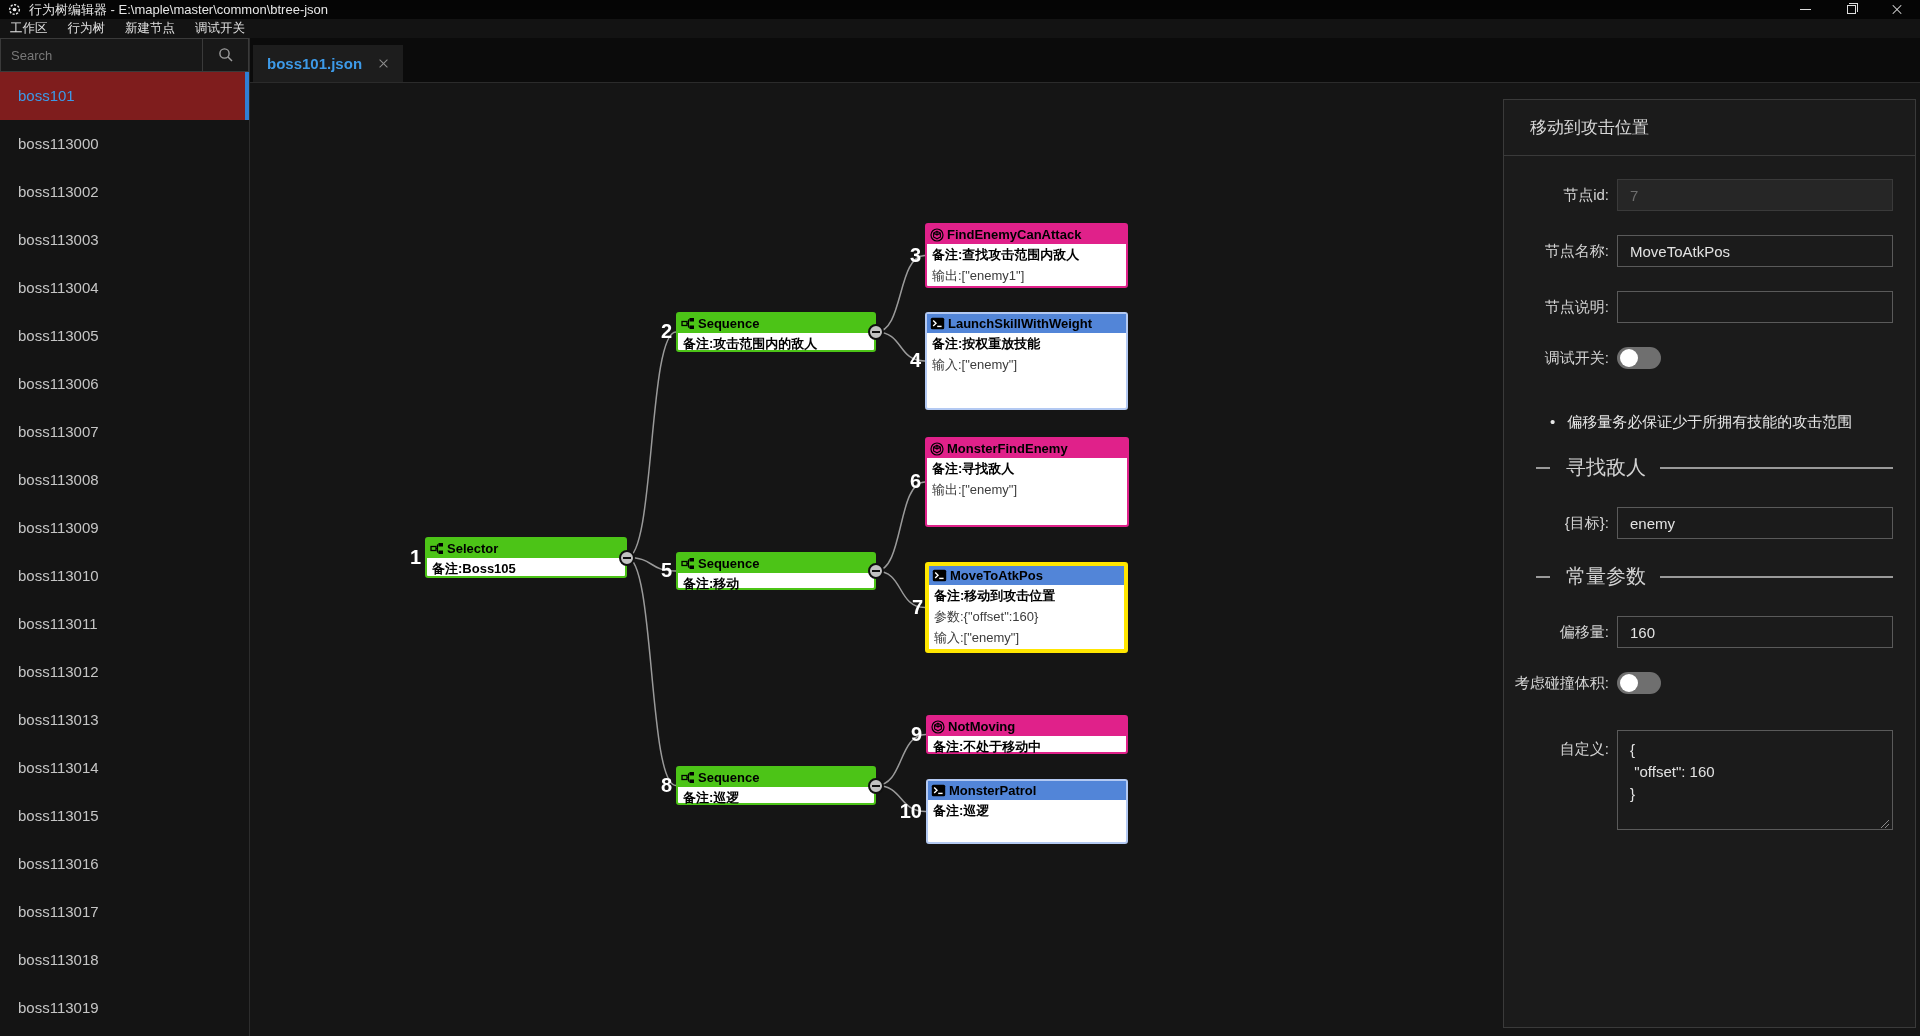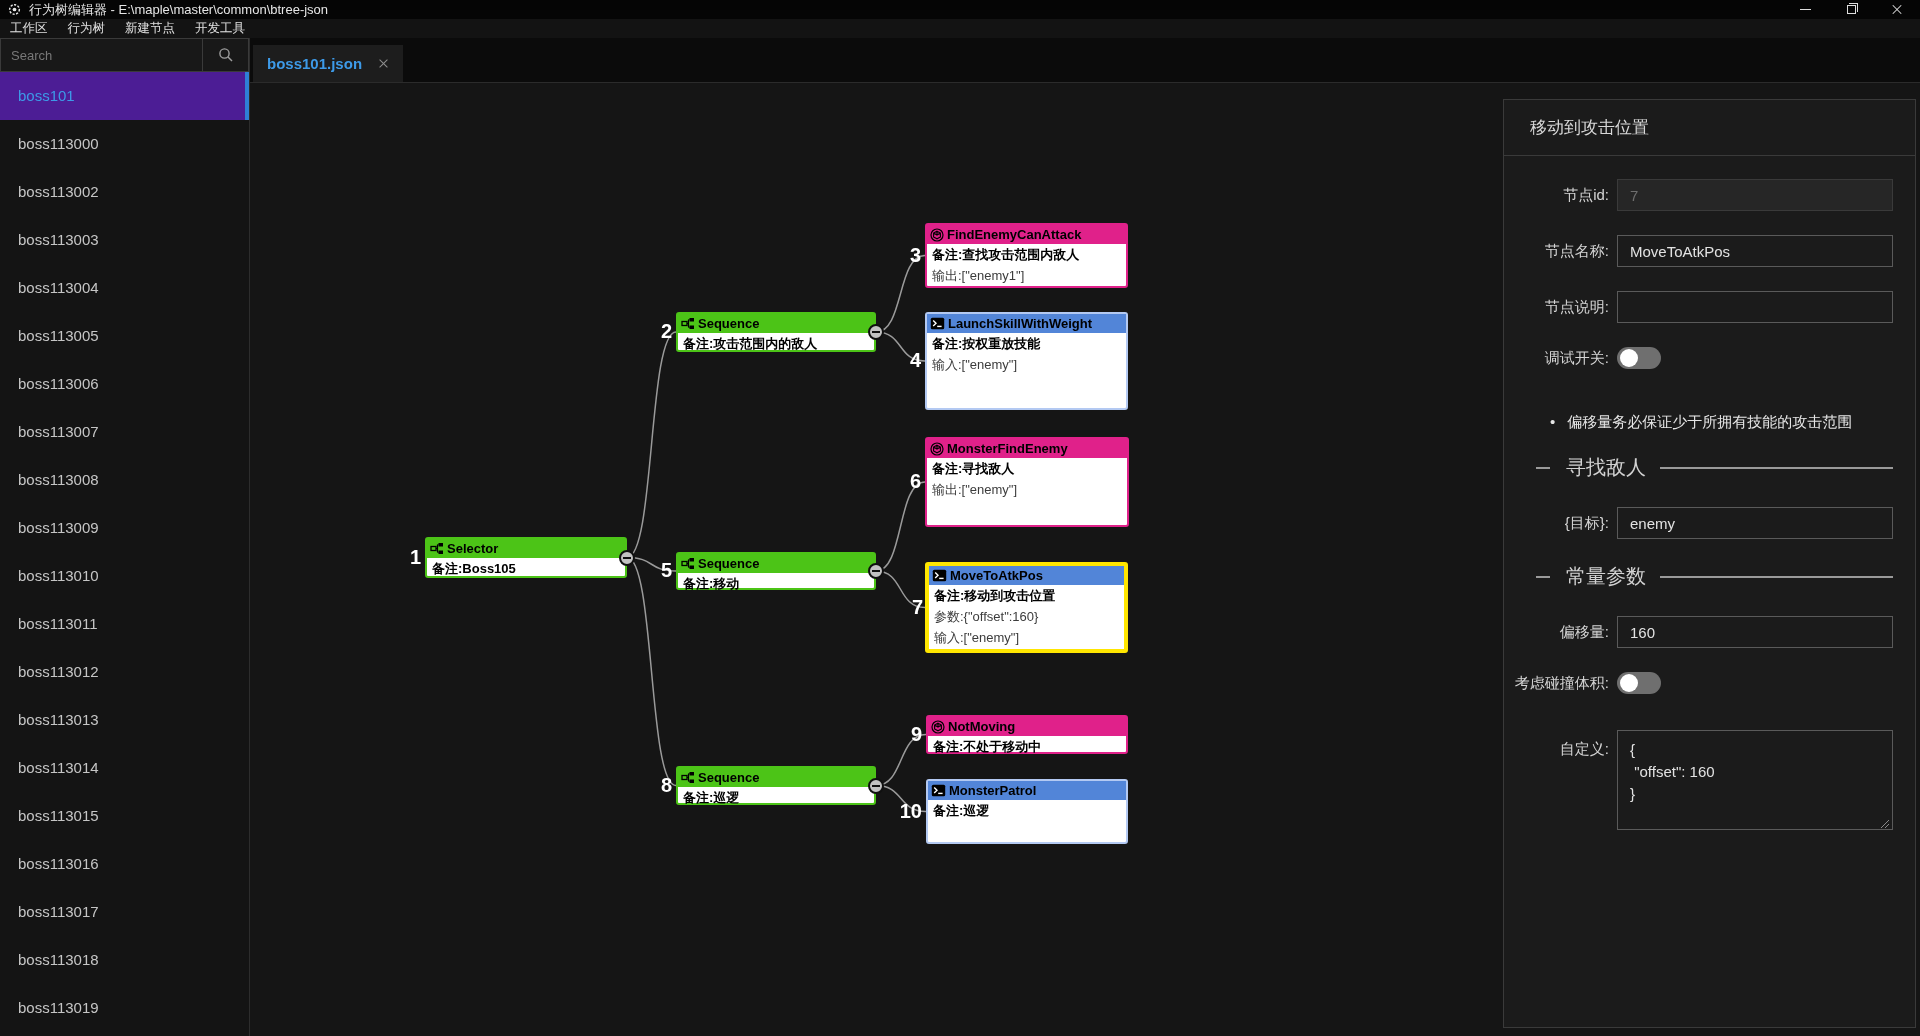--- a/index.html
+++ b/index.html
@@ -31,21 +31,21 @@
   .sidebar { position:absolute; left:0; top:38px; width:250px; bottom:0; background:#141414;
              border-right:1px solid #2d2d2d; z-index:40; }
   .search-row { height:34px; display:flex; border:1px solid #3a3a3a; background:#181818; }
   .search-input { flex:1; background:transparent; border:none; outline:none; color:#f0abfc;
                   font-size:13px; padding:0 10px; font-family:inherit; }
   .search-input::placeholder { color:#787878; }
   .search-btn { width:46px; border-left:1px solid #3a3a3a; display:flex; align-items:center; justify-content:center; }
   .side-list { position:absolute; left:0; right:0; top:34px; bottom:0; overflow:hidden; }
   .side-item { height:48px; line-height:48px; padding-left:18px; font-size:15px; color:#c6c6c6;
                white-space:nowrap; cursor:default; }
-  .side-item.selected { background:#4c1d95; color:var(--tab_accent); border-right:4px solid #2f7fd6; }
+  .side-item.selected { background:#7f1d1d; color:var(--tab_accent); border-right:4px solid #2f7fd6; }
 
   
   .tabstrip { position:absolute; left:250px; top:38px; right:0; height:45px; background:#0b0b0b;
               border-bottom:1px solid #2b2b2b; z-index:40; }
   .tab { position:absolute; left:3px; bottom:0; height:37px; background:#1d1d1d;
          display:flex; align-items:center; padding:0 14px; }
   .tab-label { color:var(--tab_accent); font-size:15px; font-weight:bold; }
   .tab-close { position:relative; width:11px; height:11px; margin-left:16px; }
   .tab-close::before,.tab-close::after { content:""; position:absolute; left:0; top:5px; width:11px; height:1px; background:#8f8f8f; }
   .tab-close::before { transform:rotate(45deg); } .tab-close::after { transform:rotate(-45deg); }
@@ -123,21 +123,21 @@
     <div class="wc">
         <span class="ico-close"></span>
       </div>
   </div>
 </div>
 
 <div class="menubar" id="menubar">
     <div class="menu-item">工作区</div>
     <div class="menu-item">行为树</div>
     <div class="menu-item">新建节点</div>
-    <div class="menu-item">开发工具</div>
+    <div class="menu-item">调试开关</div>
   </div>
 
 <div class="sidebar">
   <div class="search-row">
     <input class="search-input" type="text" placeholder="Search" style="">
     <div class="search-btn">
       <svg width="16" height="16" viewBox="0 0 16 16">
         <circle cx="6.5" cy="6.5" r="4.6" fill="none" stroke="#9f9f9f" stroke-width="1.4"></circle>
         <line x1="10" y1="10" x2="14" y2="14" stroke="#9f9f9f" stroke-width="1.4"></line>
       </svg>

